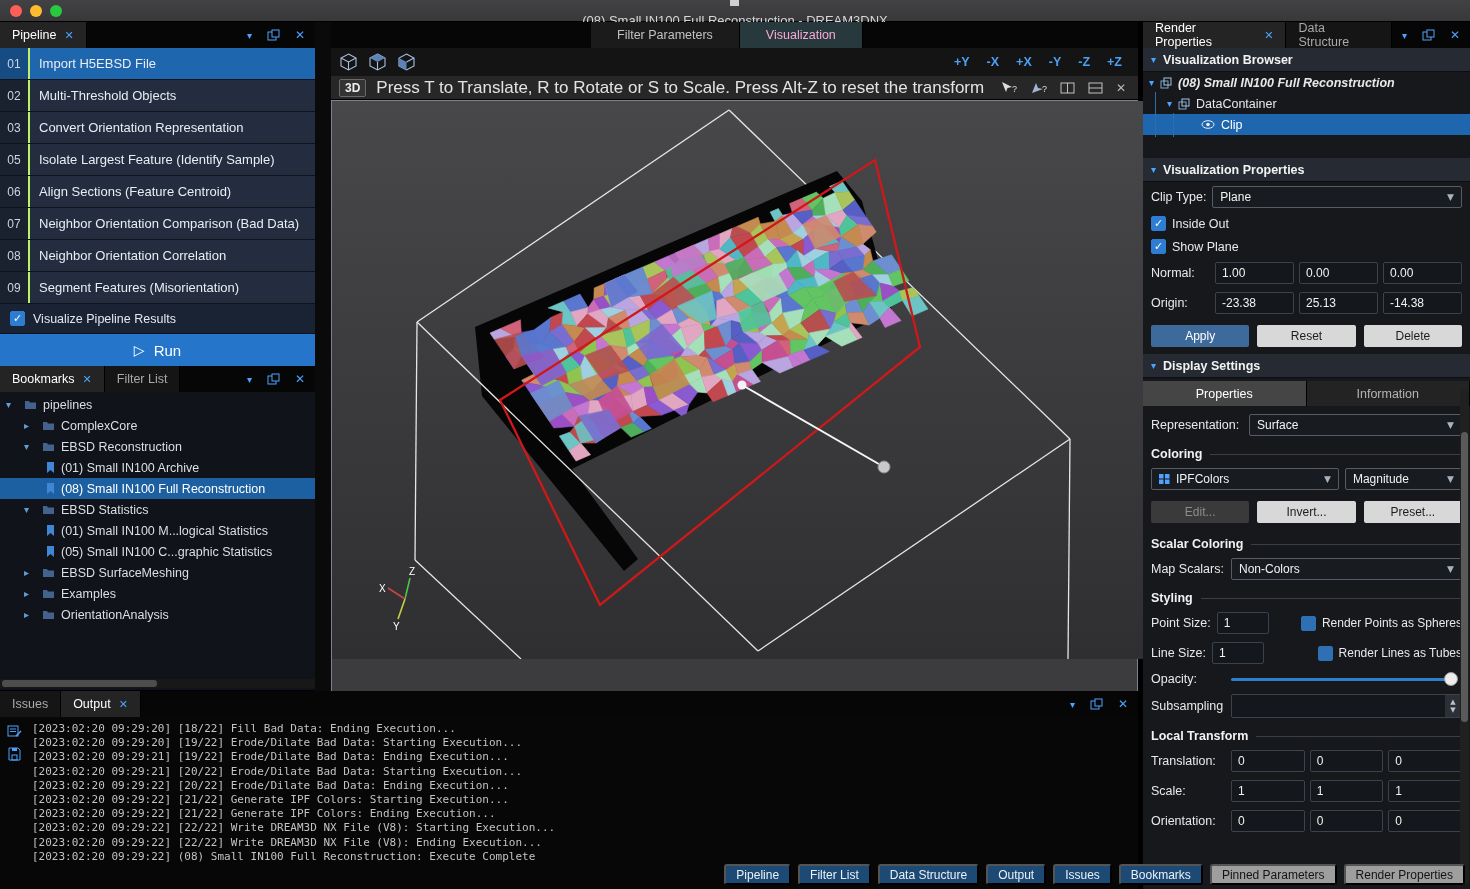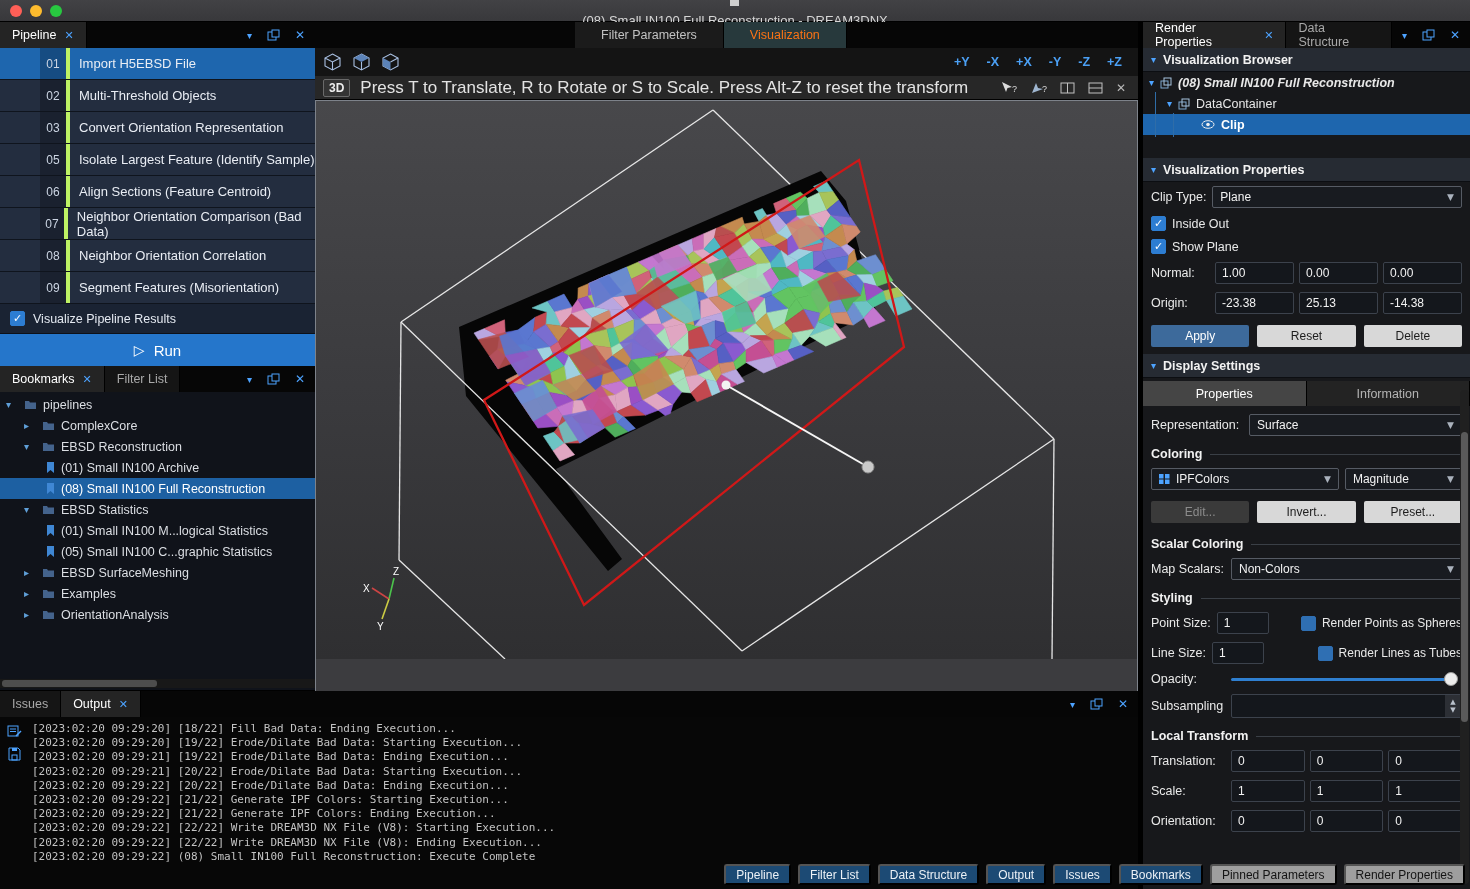--- a/index.html
+++ b/index.html
@@ -23,42 +23,42 @@
   .tab-x { color:#4da3ff; font-size:11px; font-family:"DejaVu Sans",sans-serif; }
   .tabbar-right { margin-left:auto; display:flex; align-items:center; gap:15px; padding:0 10px; }
   .chev { color:#4da3ff; font-size:10px; font-family:"DejaVu Sans",sans-serif; }
   .blue-x { color:#4da3ff; font-size:12px; font-family:"DejaVu Sans",sans-serif; }
 
   
   #left-panel { position:absolute; left:0; top:22px; width:315px; height:668px; background:#10131a; display:flex; flex-direction:column; }
   #pipeline-list { flex:none; }
   .p-item { height:32px; display:flex; align-items:stretch; background:#232d3f; border-bottom:1px solid #0f141d; color:#e9edf4; font-size:13px; }
   .p-item.selected { background:#1e66ae; }
-  .p-num { width:30px; display:flex; align-items:center; justify-content:center; background:rgba(0,0,0,.25); color:#ccd5e3; font-size:12px; border-right:4px solid #bef264;margin-left:40px; }
+  .p-num { width:30px; display:flex; align-items:center; justify-content:center; background:rgba(0,0,0,.25); color:#ccd5e3; font-size:12px; border-right:2px solid #bef264; }
   .p-label { display:flex; align-items:center; padding-left:9px; }
   #visualize-row { height:30px; background:#1a2333; display:flex; align-items:center; gap:8px; padding:0 10px; color:#e4e9f1; font-size:12.5px; border-bottom:1px solid #0d1119;}
   #run-row { height:32px; background:#2576cb; display:flex; align-items:center; justify-content:center; gap:9px; color:#fff; font-size:15px; }
   #run-row .play { font-family:"DejaVu Sans",sans-serif; font-size:14px; }
   #bookmarks-tree { flex:1; overflow:hidden; padding-top:2px; background:#10131a; }
   .bm-row { height:21px; display:flex; align-items:center; gap:6px; color:#dcdfe4; font-size:12.5px; }
   .bm-row.selected { background:#1d60a2; color:#fff; }
   .twist { width:12px; color:#5f9fd8; font-size:10px; font-family:"DejaVu Sans",sans-serif; }
   .fold-ic, .bm-ic { display:flex; align-items:center; }
   #left-hscroll { position:absolute; left:0; bottom:2px; width:315px; height:9px; background:#181818; }
   #left-hscroll .thumb { position:absolute; left:2px; top:1px; width:155px; height:7px; background:#4d4d4d; border-radius:3px; }
 
   .checkbox { width:15px; height:15px; flex:none; background:#2d7dd2; border:1px solid #2d7dd2; border-radius:2px;
     color:#fff; font-size:11px; line-height:13px; text-align:center; font-family:"DejaVu Sans",sans-serif; }
   .checkbox.nocheck { background:#2f6fb3; border-color:#2f6fb3; }
 
   
-  #center-panel { position:absolute; left:315px; top:22px; width:823px; height:740px; display:flex; flex-direction:column; background:#0a0a0a; }
+  #center-panel { position:absolute; left:315px; top:22px; width:823px; height:740px; display:flex; flex-direction:column; background:#0a0a0a;padding-left:16px; }
   .viz-tabs { margin-left:260px; display:flex; }
   .vtab { padding:0 26px; display:flex; align-items:center; font-size:12.5px; color:#c2c2c2; background:#1b1b1b; border-right:1px solid #000; }
-  .vtab.active { background:#27393c; color:#f97316; }
+  .vtab.active { background:#27393c; color:#f9a8d4; }
   #viz-toolbar { height:28px; background:#141414; display:flex; align-items:center; padding:0 8px; }
   .cube-icons { display:flex; gap:10px; align-items:center; }
   .cam-btns { margin-left:auto; display:flex; gap:17px; padding-right:8px; }
   .cam-btn { color:#4ba0f5; font-size:12.5px; font-weight:bold; }
   #hint-bar { height:24px; background:#272727; display:flex; align-items:center; padding:0 8px; gap:10px; border-bottom:1px solid #000; }
   .badge-3d { background:#343434; border:1px solid #6a6a6a; border-radius:2px; color:#eee; font-size:12px; font-weight:bold; padding:1px 5px; }
   #hint-bar .hint { color:#e3e3e3; font-size:17px; }
   .hint-icons { margin-left:auto; display:flex; align-items:center; gap:13px; padding-right:4px; }
   .hint-icons .x { color:#b9b9b9; font-size:12px; font-family:"DejaVu Sans",sans-serif; }
   #viewport { flex:1; position:relative; border:1px solid #7d828a; background:#3c3c3f; }
@@ -842,21 +842,21 @@
         <span class="ital">(08) Small IN100 Full Reconstruction</span>
       </div>
       <div class="br-row" style="padding-left:24px;">
         <span class="chev">▾</span>
         <svg width="12" height="12" viewBox="0 0 12 12">
             <rect x="1" y="4" width="7" height="7" fill="none" stroke="#7fa7d0"></rect>
             <rect x="4" y="1" width="7" height="7" fill="none" stroke="#a8c4e0"></rect>
           </svg>
         <span>DataContainer</span>
       </div>
-      <div class="br-row selected" style="padding-left:58px;font-weight:bold;">
+      <div class="br-row selected" style="padding-left:58px;">
         <svg width="14" height="9" viewBox="0 0 14 9">
             <ellipse cx="7" cy="4.5" rx="6" ry="3.8" fill="none" stroke="#f0f0f0"></ellipse>
             <circle cx="7" cy="4.5" r="1.8" fill="#f0f0f0"></circle>
           </svg>
         <span>Clip</span>
       </div>
     </div>
 
     <div class="section-header">
       <span class="chev">▾</span>

